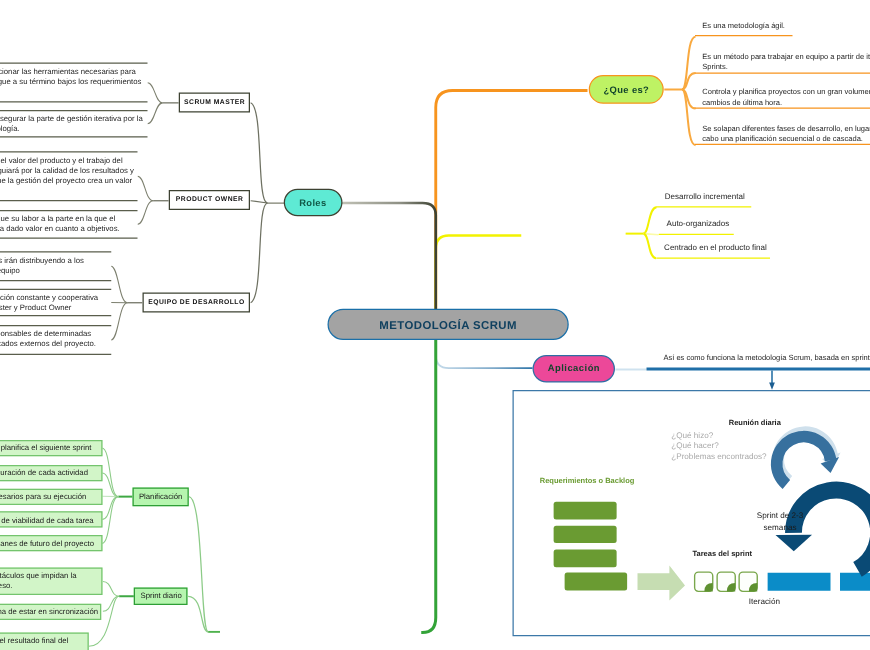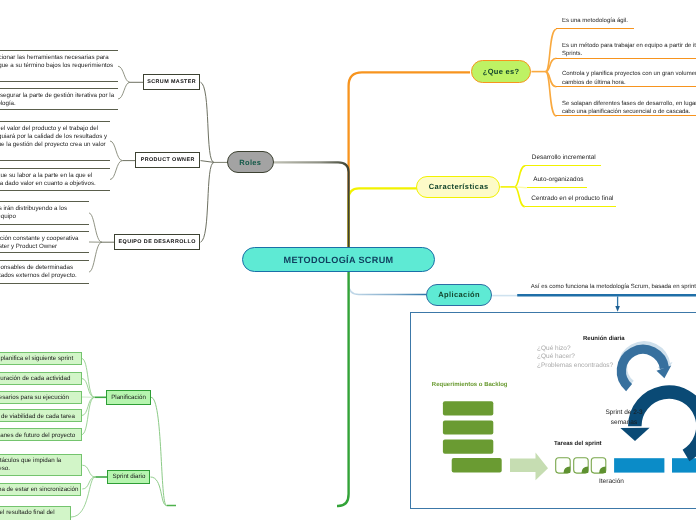--- a/index.html
+++ b/index.html
@@ -2,28 +2,28 @@
 <html><head>
 <meta charset="utf-8">
 <title>Metodología Scrum — Mapa mental</title>
 <style>
 html,body{margin:0;padding:0;background:#fff;}
 body{width:696px;height:520px;overflow:hidden;font-family:"Liberation Sans",sans-serif;-webkit-font-smoothing:antialiased;text-rendering:geometricPrecision;}
 #stage{position:relative;width:696px;height:520px;overflow:hidden;background:#fff;}
 svg.links{position:absolute;left:0;top:0;width:696px;height:520px;overflow:visible;pointer-events:none;}
 .nd{position:absolute;box-sizing:border-box;display:flex;align-items:center;justify-content:center;text-align:center;white-space:nowrap;}
 
-#central{left:242px;top:247px;width:193px;height:25px;background:#5eead4;border:1.6px solid #1A6FA8;border-radius:13px;
+#central{left:262px;top:247px;width:193px;height:25px;background:#a3a3a3;border:1.6px solid #1A6FA8;border-radius:13px;
          font-size:9.1px;font-weight:bold;color:#10405F;letter-spacing:.35px;z-index:6;}
 
 .pill{border-radius:13px;font-weight:bold;z-index:6;}
-#b-roles{left:226.7px;top:151.3px;width:46.9px;height:21.9px;background:#a3a3a3;border:1.2px solid #3D4232;color:#115847;font-size:7.5px;letter-spacing:.3px;text-indent:.3px;}
+#b-roles{left:226.7px;top:151.3px;width:46.9px;height:21.9px;background:#5eead4;border:1.2px solid #3D4232;color:#115847;font-size:7.5px;letter-spacing:.3px;text-indent:.3px;}
 #b-quees{left:470.5px;top:60.3px;width:60.9px;height:22.7px;background:#bef264;border:1.3px solid #F7941E;color:#12442C;font-size:7.5px;letter-spacing:.3px;text-indent:.3px;}
 #b-carac{left:416.4px;top:176.2px;width:84.1px;height:21.6px;background:#FDFBC8;border:1.6px solid #F2F200;color:#12442C;font-size:7.5px;letter-spacing:.4px;text-indent:.4px;}
-#b-aplic{left:425.6px;top:283.6px;width:66.7px;height:22px;background:#5eead4;border:1.4px solid #2E6DA4;color:#12442C;font-size:7.5px;letter-spacing:.4px;text-indent:.4px;}
+#b-aplic{left:425.6px;top:283.6px;width:66.7px;height:22px;background:#ec4899;border:1.4px solid #2E6DA4;color:#12442C;font-size:7.5px;letter-spacing:.4px;text-indent:.4px;}
 #b-reun{left:176px;top:493px;width:160px;height:25px;background:#62EE67;border:1.5px solid #3AA83F;color:#123318;font-size:7.5px;letter-spacing:.35px;text-indent:.35px;}
 
 .rolebox{background:#fff;border:1.5px solid #3D4232;font-size:5.4px;font-weight:bold;color:#111;letter-spacing:.4px;text-indent:.4px;z-index:5;}
 #r-sm{left:143px;top:74px;width:57px;height:16px;}
 #r-po{left:135px;top:152px;width:65px;height:16px;}
 #r-ed{left:114px;top:234px;width:86px;height:16px;}
 
 .rnote{position:absolute;box-sizing:border-box;border-top:1.1px solid #5A5E4C;border-bottom:1.1px solid #5A5E4C;
        font-size:6.2px;color:#242424;line-height:8.2px;padding:2.6px 0 2px 0;z-index:4;background:#fff;}
 
@@ -138,23 +138,20 @@
 
   <div class="nd pill" id="central">
       <span>METODOLOGÍA SCRUM</span>
     </div>
 
   <div class="nd pill" id="b-roles">
       <span>Roles</span>
     </div>
   <div class="nd pill" id="b-quees">
       <span>¿Que es?</span>
-    </div>
-  <div class="nd pill" id="b-carac">
-      <span>Características</span>
     </div>
   <div class="nd pill" id="b-aplic">
       <span>Aplicación</span>
     </div>
 
   <div class="nd rolebox" id="r-sm">
       <span>SCRUM MASTER</span>
     </div>
   <div class="nd rolebox" id="r-po">
       <span>PRODUCT OWNER</span>

